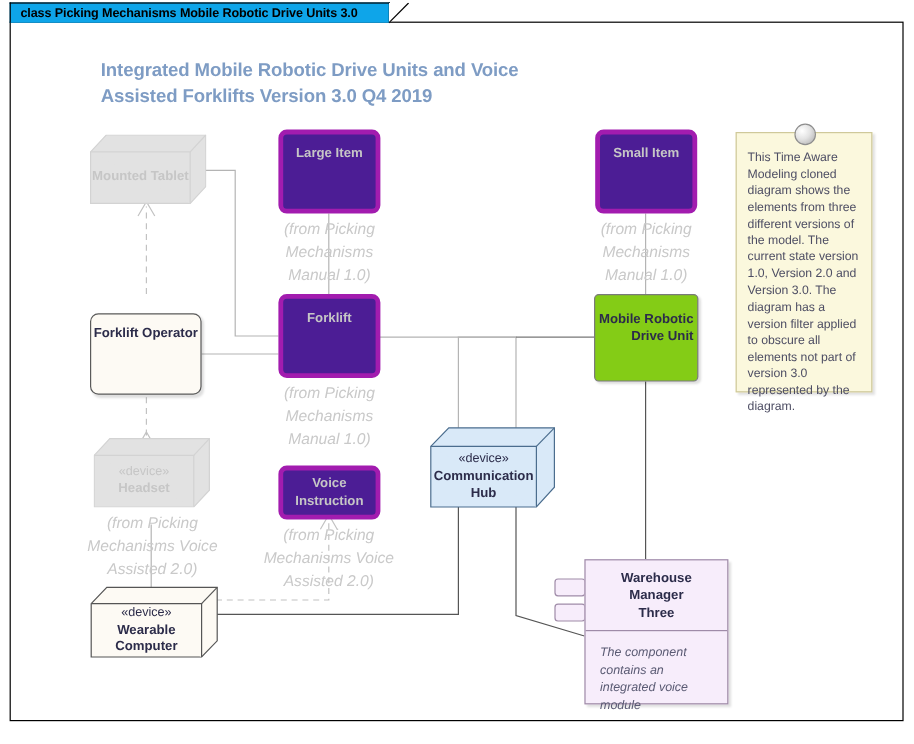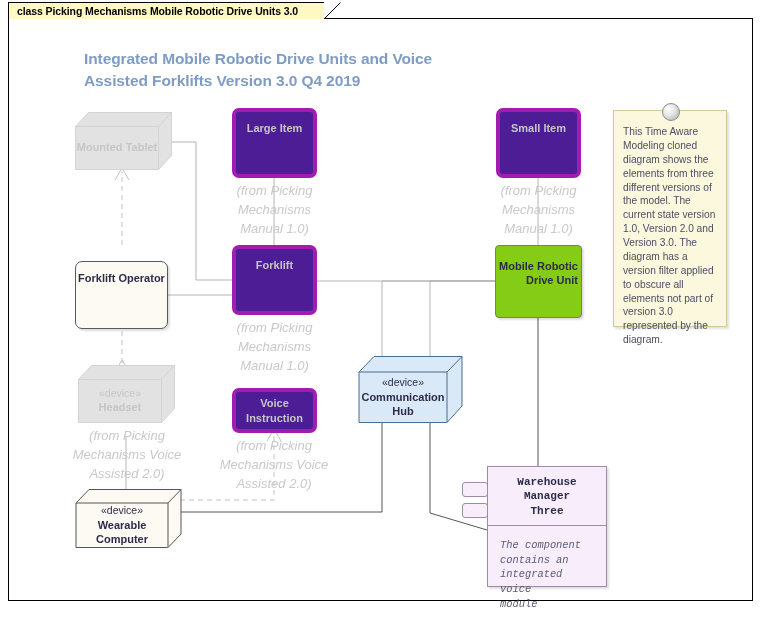--- a/index.html
+++ b/index.html
@@ -22,21 +22,21 @@
     left: 8px; top: 18px;
     width: 745px; height: 583px;
     border: 1px solid #000000;
     background: #ffffff;
     box-sizing: border-box;
   }
   .tab {
     position: absolute;
     left: 8px; top: 2px;
     height: 17px;
-    background: #fef9c3;
+    background: #0ea5e9;
     border: 1px solid #000000;
     border-bottom: none;
     box-sizing: border-box;
     padding: 0 26px 0 8px;
     display: flex;
     align-items: center;
     font-size: 10.5px;
     font-weight: bold;
     color: #000000;
     white-space: nowrap;
@@ -155,21 +155,20 @@
     border: 1px solid #8e8e8e;
   }
 
   
   .component {
     position: absolute;
     background: #f7edfb;
     border: 1px solid #9f8ba8;
     box-sizing: border-box;
     box-shadow: 2px 2px 2px rgba(0,0,0,0.13);
-    font-family: Liberation Mono, monospace;
   }
   .comp-head {
     text-align: center;
     font-size: 11px;
     font-weight: bold;
     color: #2c2c4a;
     padding: 8px 8px 7px 8px;
     line-height: 1.3;
     border-bottom: 1px solid #9f8ba8;
   }

